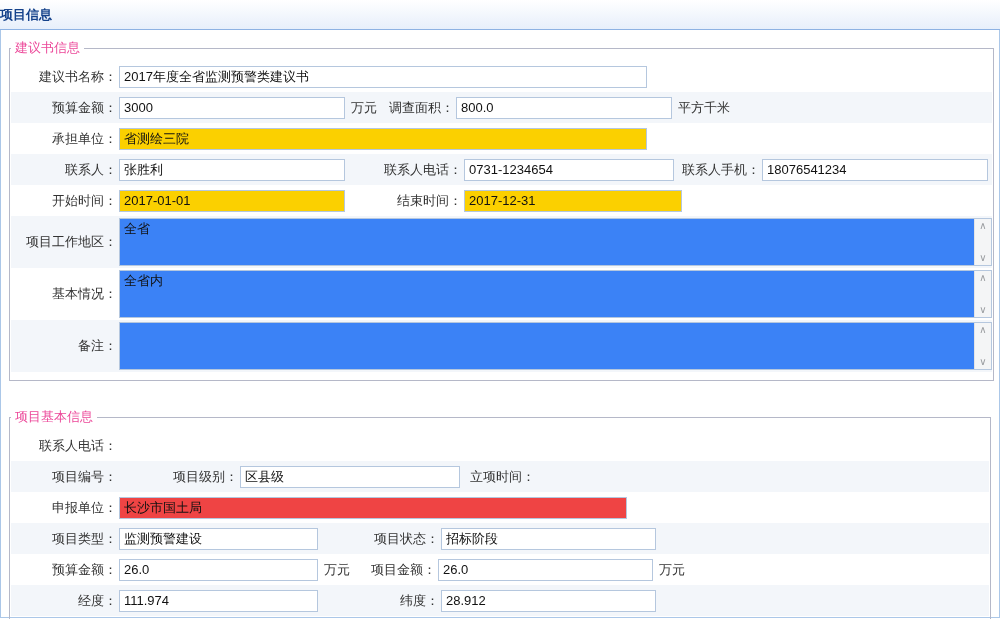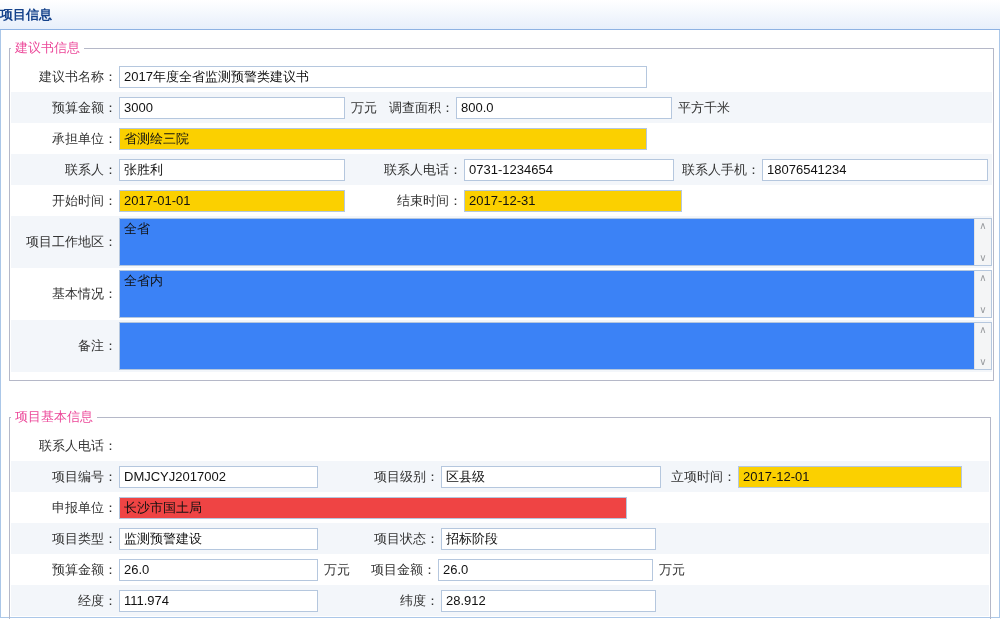--- a/index.html
+++ b/index.html
@@ -149,25 +149,23 @@
 
     <fieldset class="fs2">
       <legend>项目基本信息</legend>
 
       <div class="row">
         <span class="lbl">联系人电话：</span>
       </div>
 
       <div class="row stripe">
         <span class="lbl">项目编号：</span>
-        <input class="inp w199" value="DMJCYJ2017002" style="">
         <span class="lbl2 lw121">项目级别：</span>
         <input class="inp w220" value="区县级" style="">
         <span class="lbl2 lw75">立项时间：</span>
-        <input class="inp w224 hl" value="2017-12-01" style="background-color: rgb(251, 208, 0);">
       </div>
 
       <div class="row">
         <span class="lbl">申报单位：</span>
         <input class="inp w508 hl" value="长沙市国土局" style="background-color: #ef4444;">
       </div>
 
       <div class="row stripe">
         <span class="lbl">项目类型：</span>
         <input class="inp w199" value="监测预警建设" style="">

